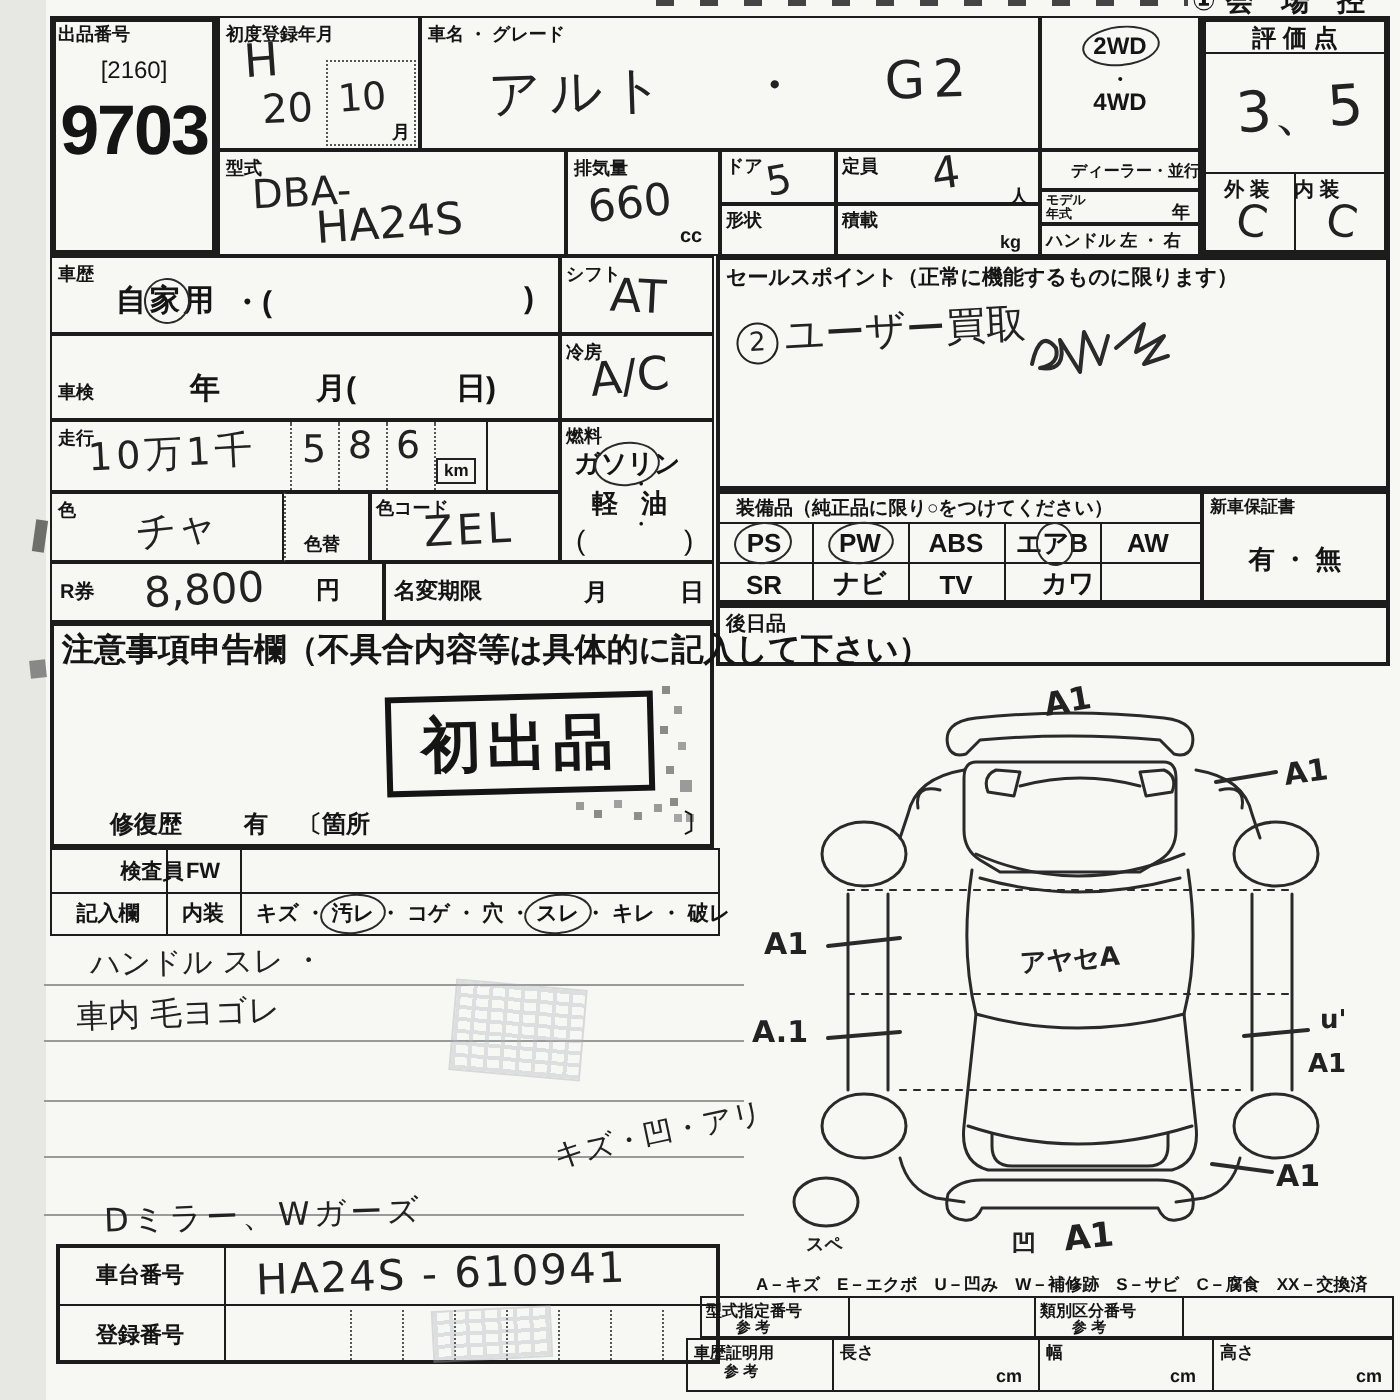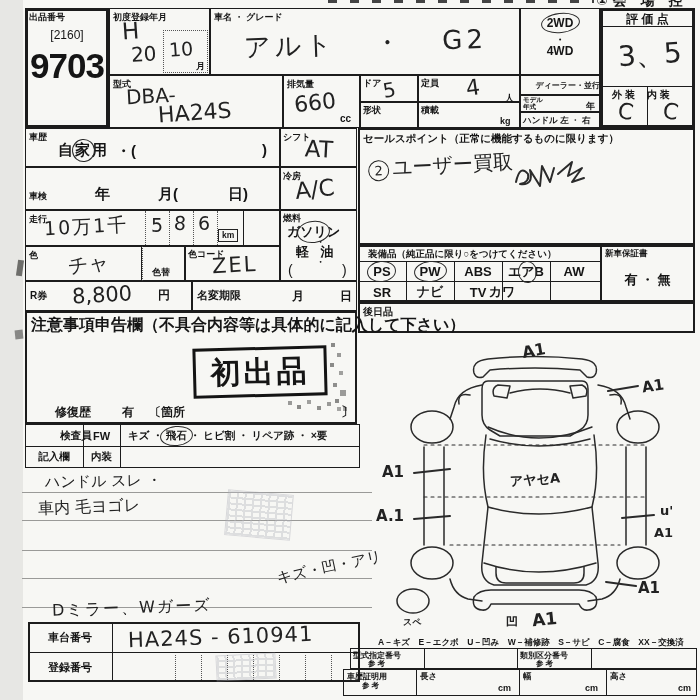--- a/index.html
+++ b/index.html
@@ -195,21 +195,21 @@
     <span>エ</span>
       <span class="circled tight">ア</span>
       <span>B</span>
     </div>
   <div class="cell-center" style="left:550px;top:262px;width:48px;height:19px;font-size:13px;">
     <span>AW</span>
     </div>
   <div class="cell-center" style="left:358px;top:283px;width:48px;height:18px;font-size:13px;">SR</div>
   <div class="cell-center" style="left:406px;top:283px;width:48px;height:18px;font-size:13px;">ナビ</div>
   <div class="cell-center" style="left:454px;top:283px;width:48px;height:18px;font-size:13px;">TV</div>
-  <div class="cell-center" style="left:478px;top:283px;width:48px;height:18px;font-size:13px;">カワ</div>
+  <div class="cell-center" style="left:510px;top:283px;width:48px;height:18px;font-size:13px;">カワ</div>
   <div class="lbl" style="left:605px;top:248px;font-size:8.5px;">新車保証書</div>
   <div class="cell-center" style="left:600px;top:268px;width:95px;height:24px;font-size:13px;">有 ・ 無</div>
 
   <div class="box" style="left:25px;top:281px;width:167px;height:30px;"></div>
   <div class="pr" style="left:30px;top:289px;font-size:10px;">R券</div>
   <div class="hw" style="left:72px;top:283px;font-size:21px;transform:rotate(-3deg);">8,800</div>
   <div class="pr" style="left:158px;top:287px;font-size:12px;">円</div>
   <div class="box" style="left:192px;top:281px;width:165px;height:30px;"></div>
   <div class="pr" style="left:197px;top:288px;font-size:11px;">名変期限</div>
   <div class="pr" style="left:292px;top:288px;font-size:12px;">月</div>
@@ -232,33 +232,37 @@
   <div class="pr" style="left:122px;top:404px;font-size:12px;">有</div>
   <div class="pr" style="left:149px;top:404px;font-size:12px;text-align:right;">〔箇所</div>
   <div class="pr" style="left:341px;top:403px;font-size:13px;">〕</div>
 
   <div class="box" style="left:25px;top:424px;width:335px;height:44px;"></div>
   <div class="hline" style="left:25px;top:446px;width:335px;"></div>
   <div class="vline" style="left:83px;top:424px;height:44px;"></div>
   <div class="vline" style="left:120px;top:424px;height:44px;"></div>
   <div class="cell-center" style="left:25px;top:425px;width:58px;height:21px;font-size:10.5px;padding-left:22px;">検査員</div>
   <div class="cell-center" style="left:83px;top:425px;width:37px;height:21px;font-size:11px;">FW</div>
-  <div class="pr" style="left:128px;top:429px;font-size:10.5px;">
-    <span class="">キズ</span>
-    <span>・</span>
-    <span class="circled">飛石</span>
-    <span>・</span>
-    <span class="">ヒビ割</span>
-    <span>・</span>
-    <span class="">リペア跡</span>
-    <span>・</span>
-    <span class="">×要</span>
-  </div>
   <div class="cell-center" style="left:25px;top:447px;width:58px;height:20px;font-size:10.5px;">記入欄</div>
   <div class="cell-center" style="left:83px;top:447px;width:37px;height:20px;font-size:10.5px;">内装</div>
+  <div class="pr" style="left:128px;top:450px;font-size:10.5px;">
+    <span class="">キズ</span>
+    <span>・</span>
+    <span class="circled">汚レ</span>
+    <span>・</span>
+    <span class="">コゲ</span>
+    <span>・</span>
+    <span class="">穴</span>
+    <span>・</span>
+    <span class="circled">スレ</span>
+    <span>・</span>
+    <span class="">キレ</span>
+    <span>・</span>
+    <span class="">破レ</span>
+  </div>
 
   <div class="rule" style="left:22px;top:492px;width:350px;"></div>
   <div class="rule" style="left:22px;top:520px;width:350px;"></div>
   <div class="rule" style="left:22px;top:550px;width:350px;"></div>
   <div class="rule" style="left:22px;top:578px;width:350px;"></div>
   <div class="rule" style="left:22px;top:607px;width:350px;"></div>
   <div class="hw" style="left:45px;top:472px;font-size:15px;transform:rotate(-1deg);">ハンドル スレ ・</div>
   <div class="hw" style="left:38px;top:497px;font-size:16px;transform:rotate(-2deg);">車内 毛ヨゴレ</div>
   <div class="faintstamp" style="left:226px;top:492px;width:64px;height:44px;transform:rotate(5deg);"></div>
   <div class="hw" style="left:276px;top:558px;font-size:15px;transform:rotate(-12deg);">キズ・凹・アリ</div>

